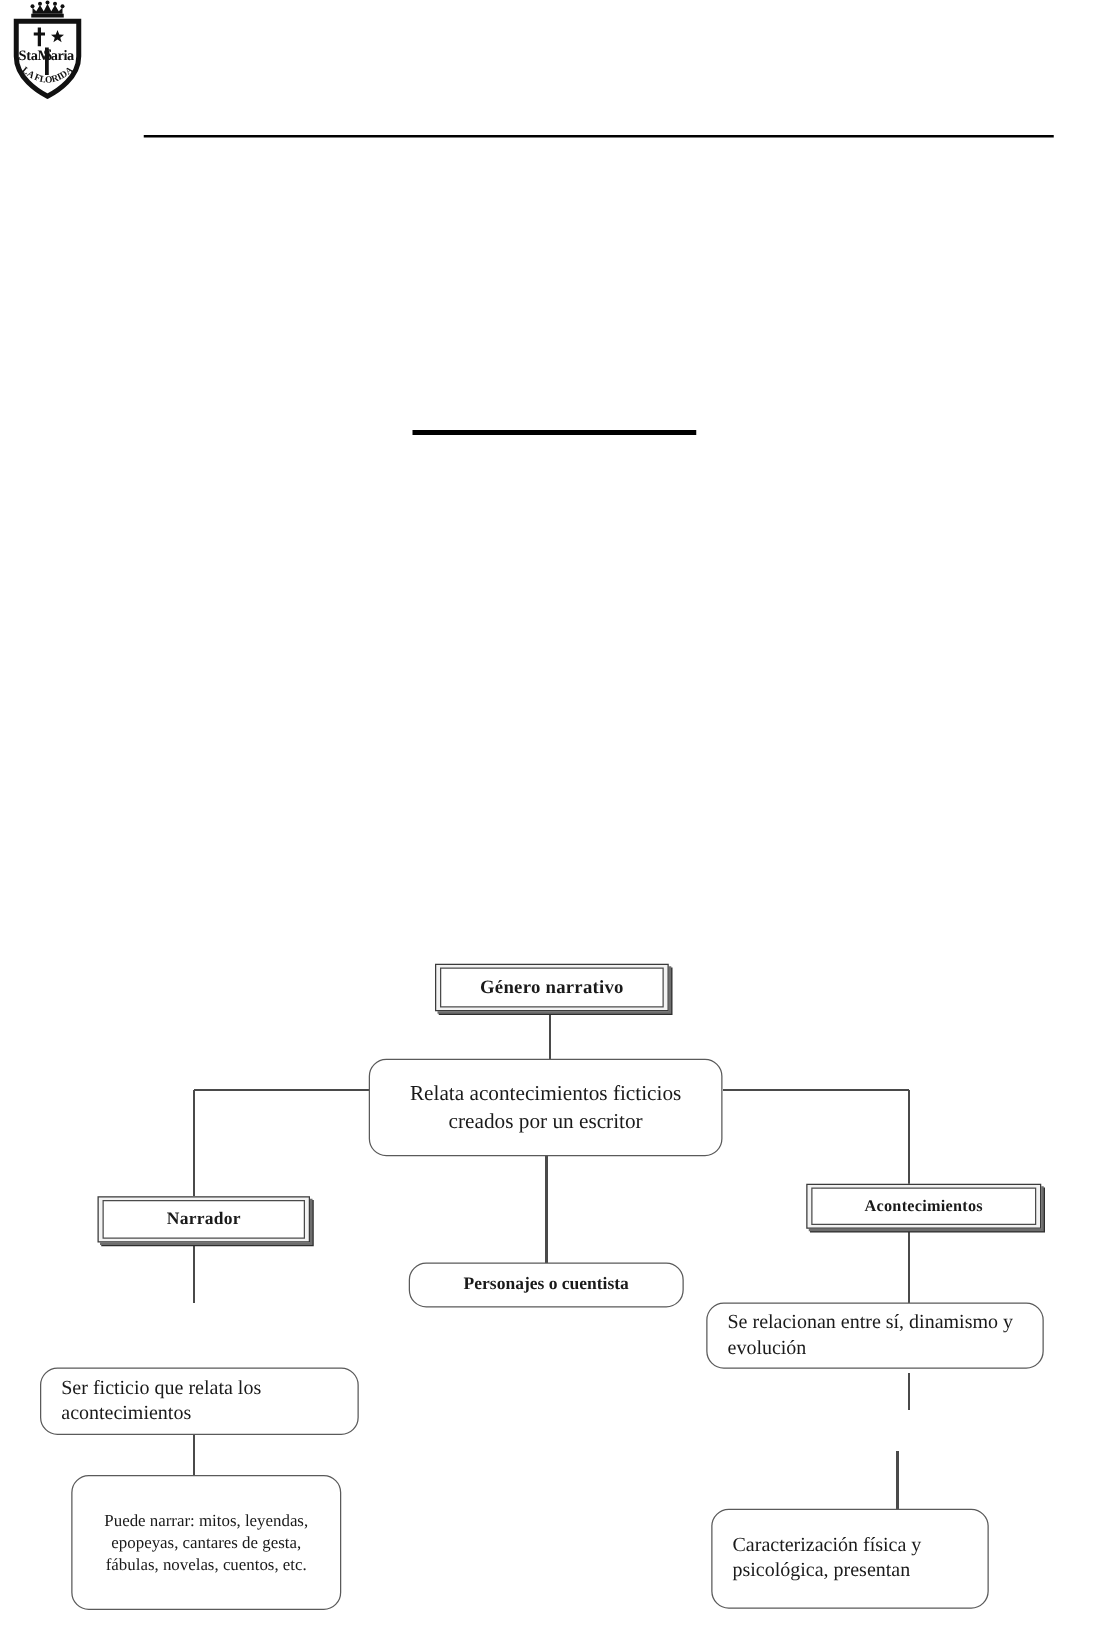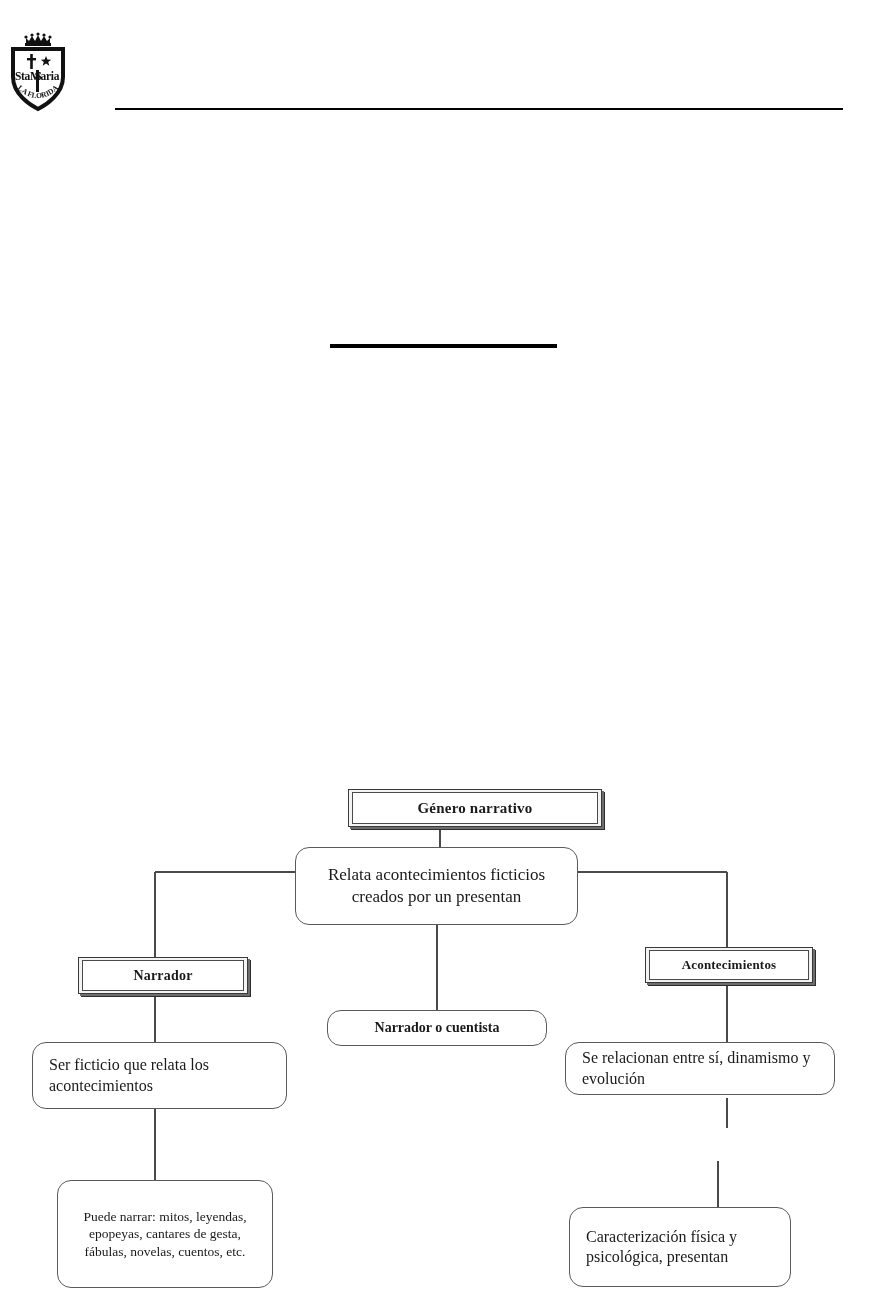--- a/index.html
+++ b/index.html
@@ -16,21 +16,20 @@
     color: #1a1a1a;
   }
 
   
   #letterhead-logo {
     position: absolute;
     left: 6px;
     top: 0px;
     width: 74px;
     height: 82px;
-    margin-top: 32px;
   }
   #header-rule {
     position: absolute;
     left: 115px;
     top: 108px;
     width: 728px;
     height: 0;
     border-top: 2.5px solid #000;
   }
   #title-rule {
@@ -100,26 +99,26 @@
   }
   .rounded .label {
     width: 100%;
     line-height: 1.28;
   }
   .t-center { text-align: center; }
   .t-left   { text-align: left; }
   .bold     { font-weight: bold; }
 
   
-  #node-genero          { left: 348px; top: 789px;  width: 254px; height: 38px; font-size: 15px; }
+  #node-genero          { left: 348px; top: 771px;  width: 187px; height: 38px; font-size: 15px; }
   #node-relata          { left: 295px; top: 847px;  width: 283px; height: 78px; font-size: 17px; padding: 0 14px; }
   #node-narrador        { left: 78px;  top: 957px;  width: 170px; height: 37px; font-size: 14px; align-items: center; }
-  #node-acontecimientos { left: 645px; top: 947px;  width: 168px; height: 36px; font-size: 13px; }
+  #node-acontecimientos { left: 645px; top: 947px;  width: 188px; height: 36px; font-size: 13px; }
   #node-novelista       { left: 327px; top: 1010px; width: 220px; height: 36px; font-size: 14px; padding: 0 10px; }
-  #node-serficticio     { left: 32px;  top: 1042px; width: 255px; height: 67px; font-size: 16px; padding: 0 16px; }
+  #node-serficticio     { left: 32px;  top: 1094px; width: 255px; height: 54px; font-size: 16px; padding: 0 16px; }
   #node-serelacionan    { left: 565px; top: 1042px; width: 270px; height: 53px; font-size: 16px; padding: 0 16px; }
   #node-personajes      { left: 650px; top: 1128px; width: 158px; height: 33px; font-size: 13px; }
   #node-puedenarrar     { left: 57px;  top: 1180px; width: 216px; height: 108px; font-size: 13.5px; padding: 12px 10px; }
   #node-caracterizacion { left: 569px; top: 1207px; width: 222px; height: 80px; font-size: 16px; padding: 0 16px; }
 </style>
 </head>
 <body>
 
 <div id="letterhead-logo">
   <svg viewBox="0 0 74 82" width="74" height="82" aria-hidden="true">
@@ -184,37 +183,37 @@
     </g>
   </svg>
 
   <div class="node bevel" id="node-genero">
     <div class="inner">
       <span class="label">Género narrativo</span>
     </div>
   </div>
 
   <div class="node rounded" id="node-relata">
-    <span class="label t-center">Relata acontecimientos ficticios creados por un presentan</span>
+    <span class="label t-center">Relata acontecimientos ficticios creados por un escritor</span>
   </div>
 
   <div class="node bevel" id="node-narrador">
     <div class="inner">
       <span class="label">Narrador</span>
     </div>
   </div>
 
   <div class="node bevel" id="node-acontecimientos">
     <div class="inner">
       <span class="label">Acontecimientos</span>
     </div>
   </div>
 
   <div class="node rounded" id="node-novelista">
-    <span class="label t-center bold">Narrador o cuentista</span>
+    <span class="label t-center bold">Personajes o cuentista</span>
   </div>
 
   <div class="node rounded" id="node-serficticio">
     <span class="label t-left">Ser ficticio que relata los acontecimientos</span>
   </div>
 
   <div class="node rounded" id="node-serelacionan">
     <span class="label t-left">Se relacionan entre sí, dinamismo y evolución</span>
   </div>
 

